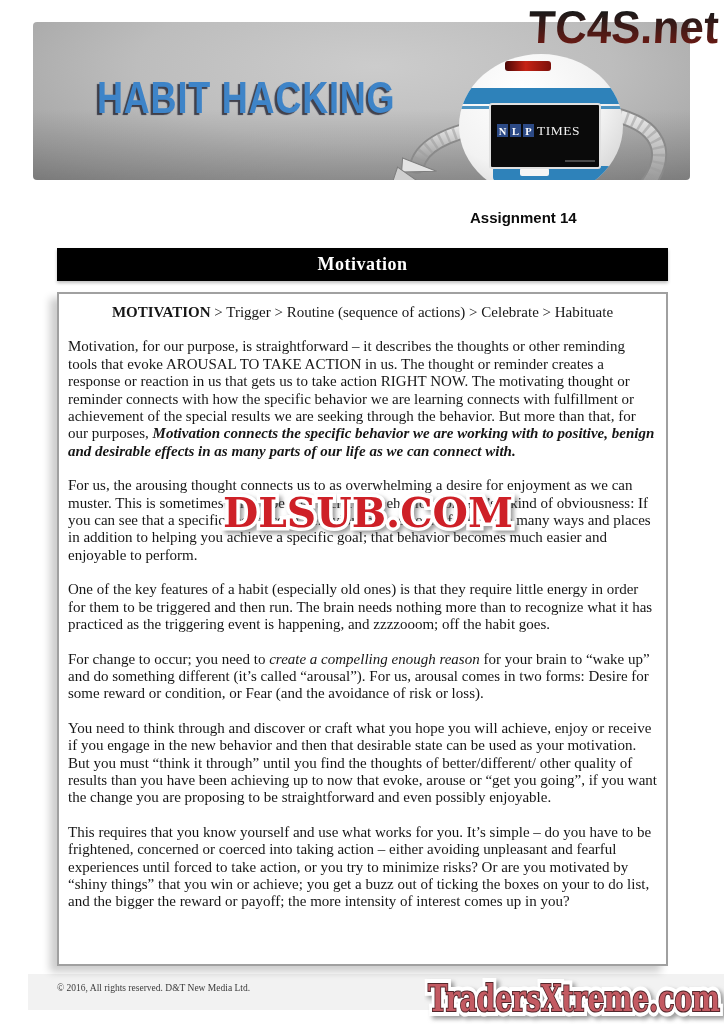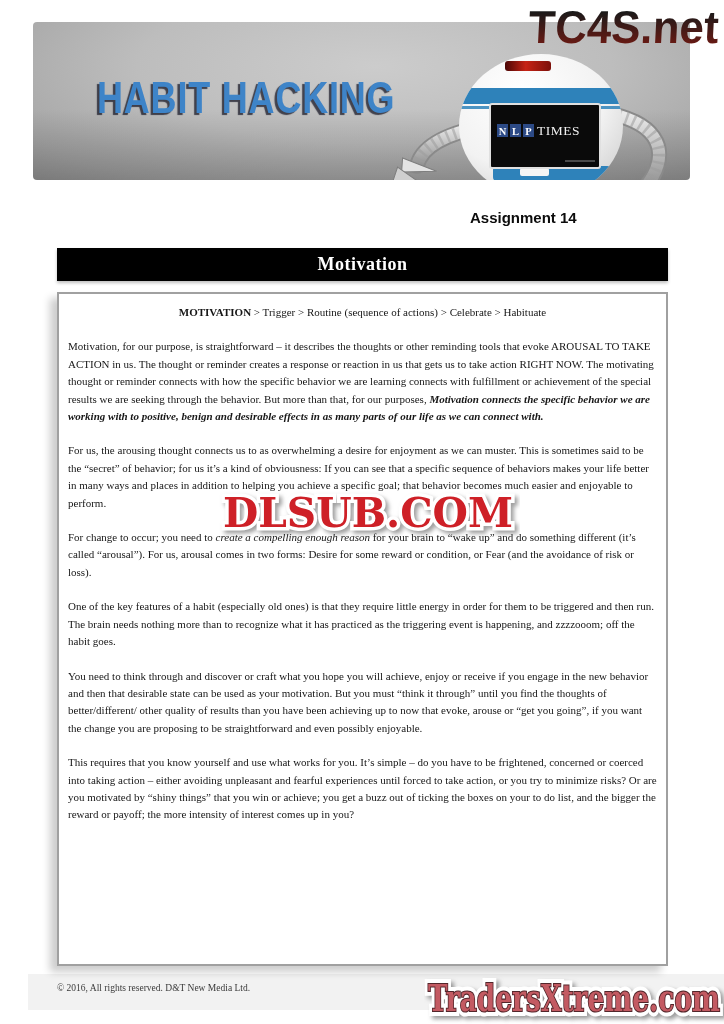--- a/index.html
+++ b/index.html
@@ -39,21 +39,21 @@
   }
   .section-bar span{color:#fff;font-weight:bold;font-size:18px;letter-spacing:.5px;font-family:"Liberation Serif",serif;}
 
   
   .content-box{
     position:absolute;left:57px;top:292px;width:611px;height:674px;box-sizing:border-box;
     background:#fff;border:2px solid #a0a0a0;z-index:4;
     box-shadow:-7px 6px 8px rgba(0,0,0,.20);
     padding:10px 9px 0 9px;
   }
-  .content-box p{margin:0 0 17px 0;font-size:11px;line-height:17.4px;color:#161616;}
+  .content-box p{margin:0 0 17px 0;font-size:15px;line-height:17.4px;color:#161616;}
   .content-box p.center{text-align:center;}
   .content-box .b{font-weight:bold;}
   .content-box .i{font-style:italic;}
 
   
   .footer-band{position:absolute;left:28px;top:974px;width:696px;height:36px;background:#f2f2f2;z-index:1;}
   .footer-text{
     position:absolute;left:57px;top:983px;width:611px;text-align:left;z-index:2;
     font-size:9.5px;color:#3a3a3a;font-family:"Liberation Serif",serif;
   }
@@ -156,22 +156,22 @@
   </svg>
 
   <div class="section-bar">
     <span>Motivation</span>
   </div>
 
   <div class="content-box">
       <p class="center"><span class="b">MOTIVATION</span><span> &gt; Trigger &gt; Routine (sequence of actions) &gt; Celebrate &gt; Habituate</span></p>
       <p><span>Motivation, for our purpose, is straightforward – it describes the thoughts or other reminding tools that evoke AROUSAL TO TAKE ACTION in us. The thought or reminder creates a response or reaction in us that gets us to take action RIGHT NOW. The motivating thought or reminder connects with how the specific behavior we are learning connects with fulfillment or achievement of the special results we are seeking through the behavior. But more than that, for our purposes, </span><span class="b i">Motivation connects the specific behavior we are working with to positive, benign and desirable effects in as many parts of our life as we can connect with.</span></p>
       <p><span>For us, the arousing thought connects us to as overwhelming a desire for enjoyment as we can muster. This is sometimes said to be the “secret” of behavior; for us it’s a kind of obviousness: If you can see that a specific sequence of behaviors makes your life better in many ways and places in addition to helping you achieve a specific goal; that behavior becomes much easier and enjoyable to perform.</span></p>
+      <p><span>One of the key features of a habit (especially old ones) is that they require little energy in order for them to be triggered and then run. The brain needs nothing more than to recognize what it has practiced as the triggering event is happening, and zzzzooom; off the habit goes.</span></p>
       <p><span>For change to occur; you need to </span><span class="i">create a compelling enough reason</span><span> for your brain to “wake up” and do something different (it’s called “arousal”). For us, arousal comes in two forms: Desire for some reward or condition, or Fear (and the avoidance of risk or loss).</span></p>
-      <p><span>One of the key features of a habit (especially old ones) is that they require little energy in order for them to be triggered and then run. The brain needs nothing more than to recognize what it has practiced as the triggering event is happening, and zzzzooom; off the habit goes.</span></p>
       <p><span>You need to think through and discover or craft what you hope you will achieve, enjoy or receive if you engage in the new behavior and then that desirable state can be used as your motivation. But you must “think it through” until you find the thoughts of better/different/ other quality of results than you have been achieving up to now that evoke, arouse or “get you going”, if you want the change you are proposing to be straightforward and even possibly enjoyable.</span></p>
       <p><span>This requires that you know yourself and use what works for you. It’s simple – do you have to be frightened, concerned or coerced into taking action – either avoiding unpleasant and fearful experiences until forced to take action, or you try to minimize risks? Or are you motivated by “shiny things” that you win or achieve; you get a buzz out of ticking the boxes on your to do list, and the bigger the reward or payoff; the more intensity of interest comes up in you?</span></p>
     </div>
 
   <svg class="wm wm-mid" width="304" height="62" viewBox="0 0 304 62">
     <text x="152" y="45" text-anchor="middle" font-family="DejaVu Serif, serif" font-weight="bold" font-size="41" textLength="290" lengthAdjust="spacingAndGlyphs" fill="#ce2027" stroke="#ffffff" stroke-width="7" paint-order="stroke" style="filter:drop-shadow(3px 3px 2px rgba(80,80,80,.55));">DLSUB.COM</text>
   </svg>
 
   <div class="footer-band"></div>
   <div class="footer-text">© 2016, All rights reserved. D&amp;T New Media Ltd.</div>

